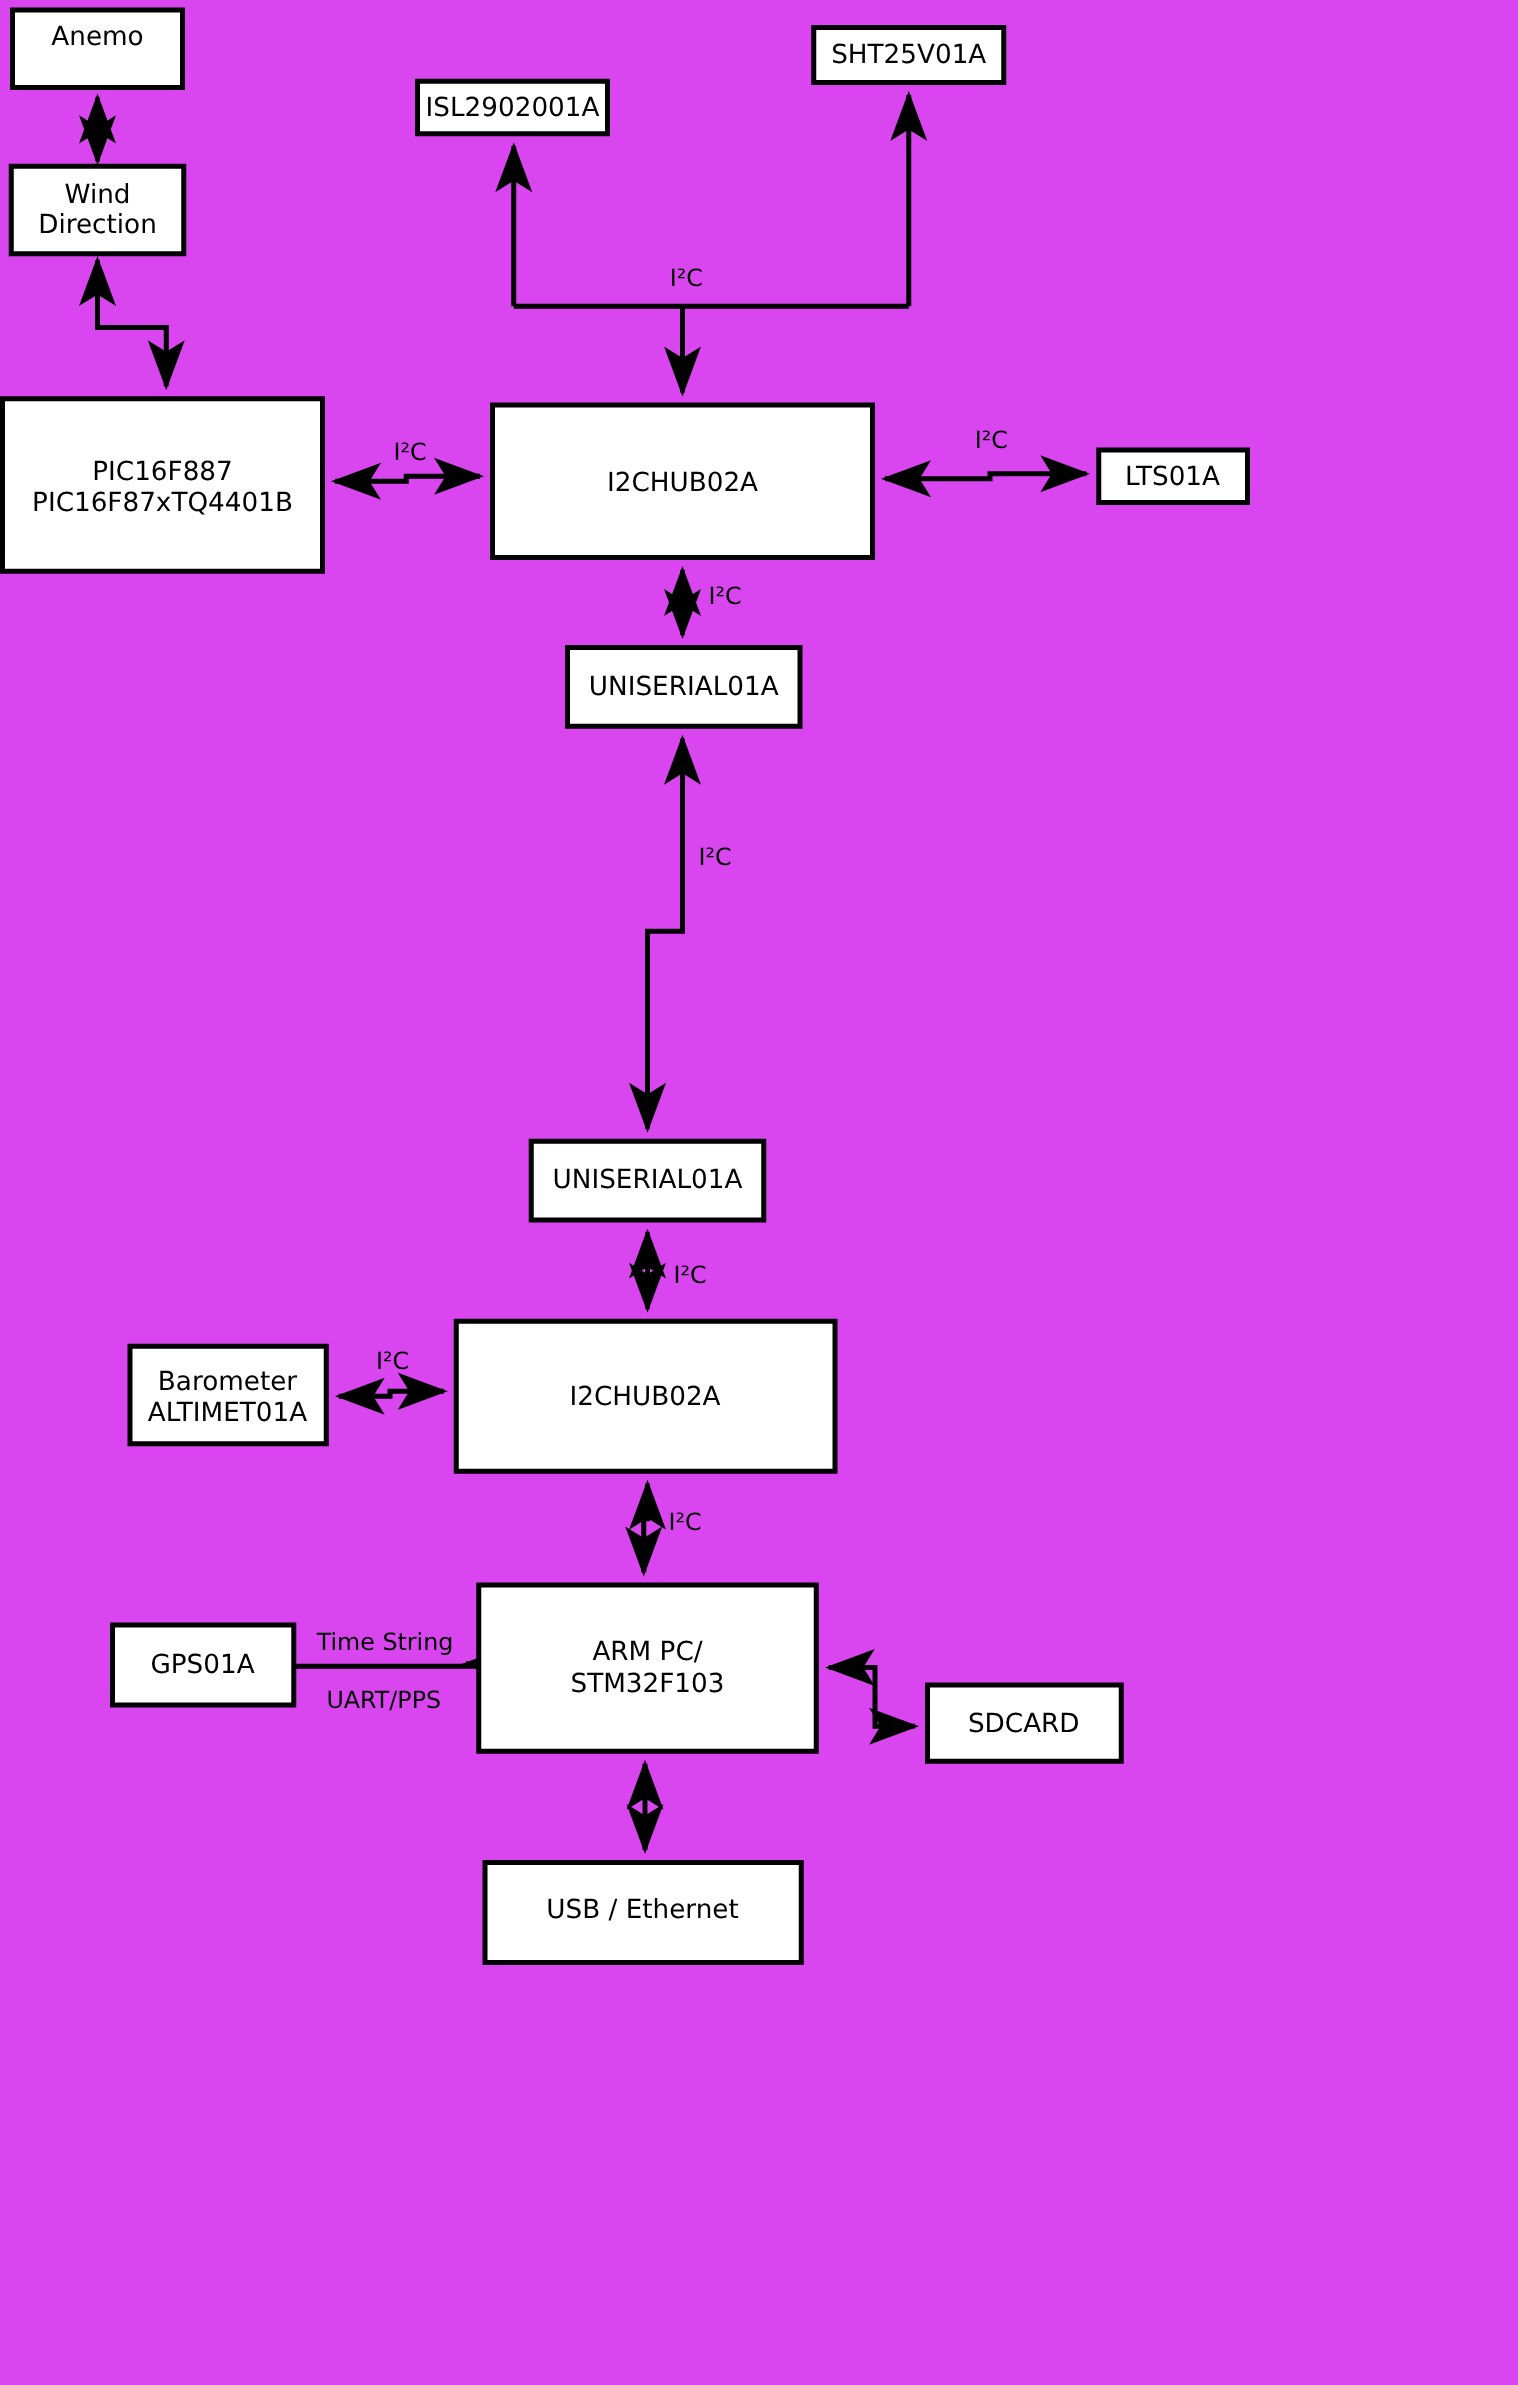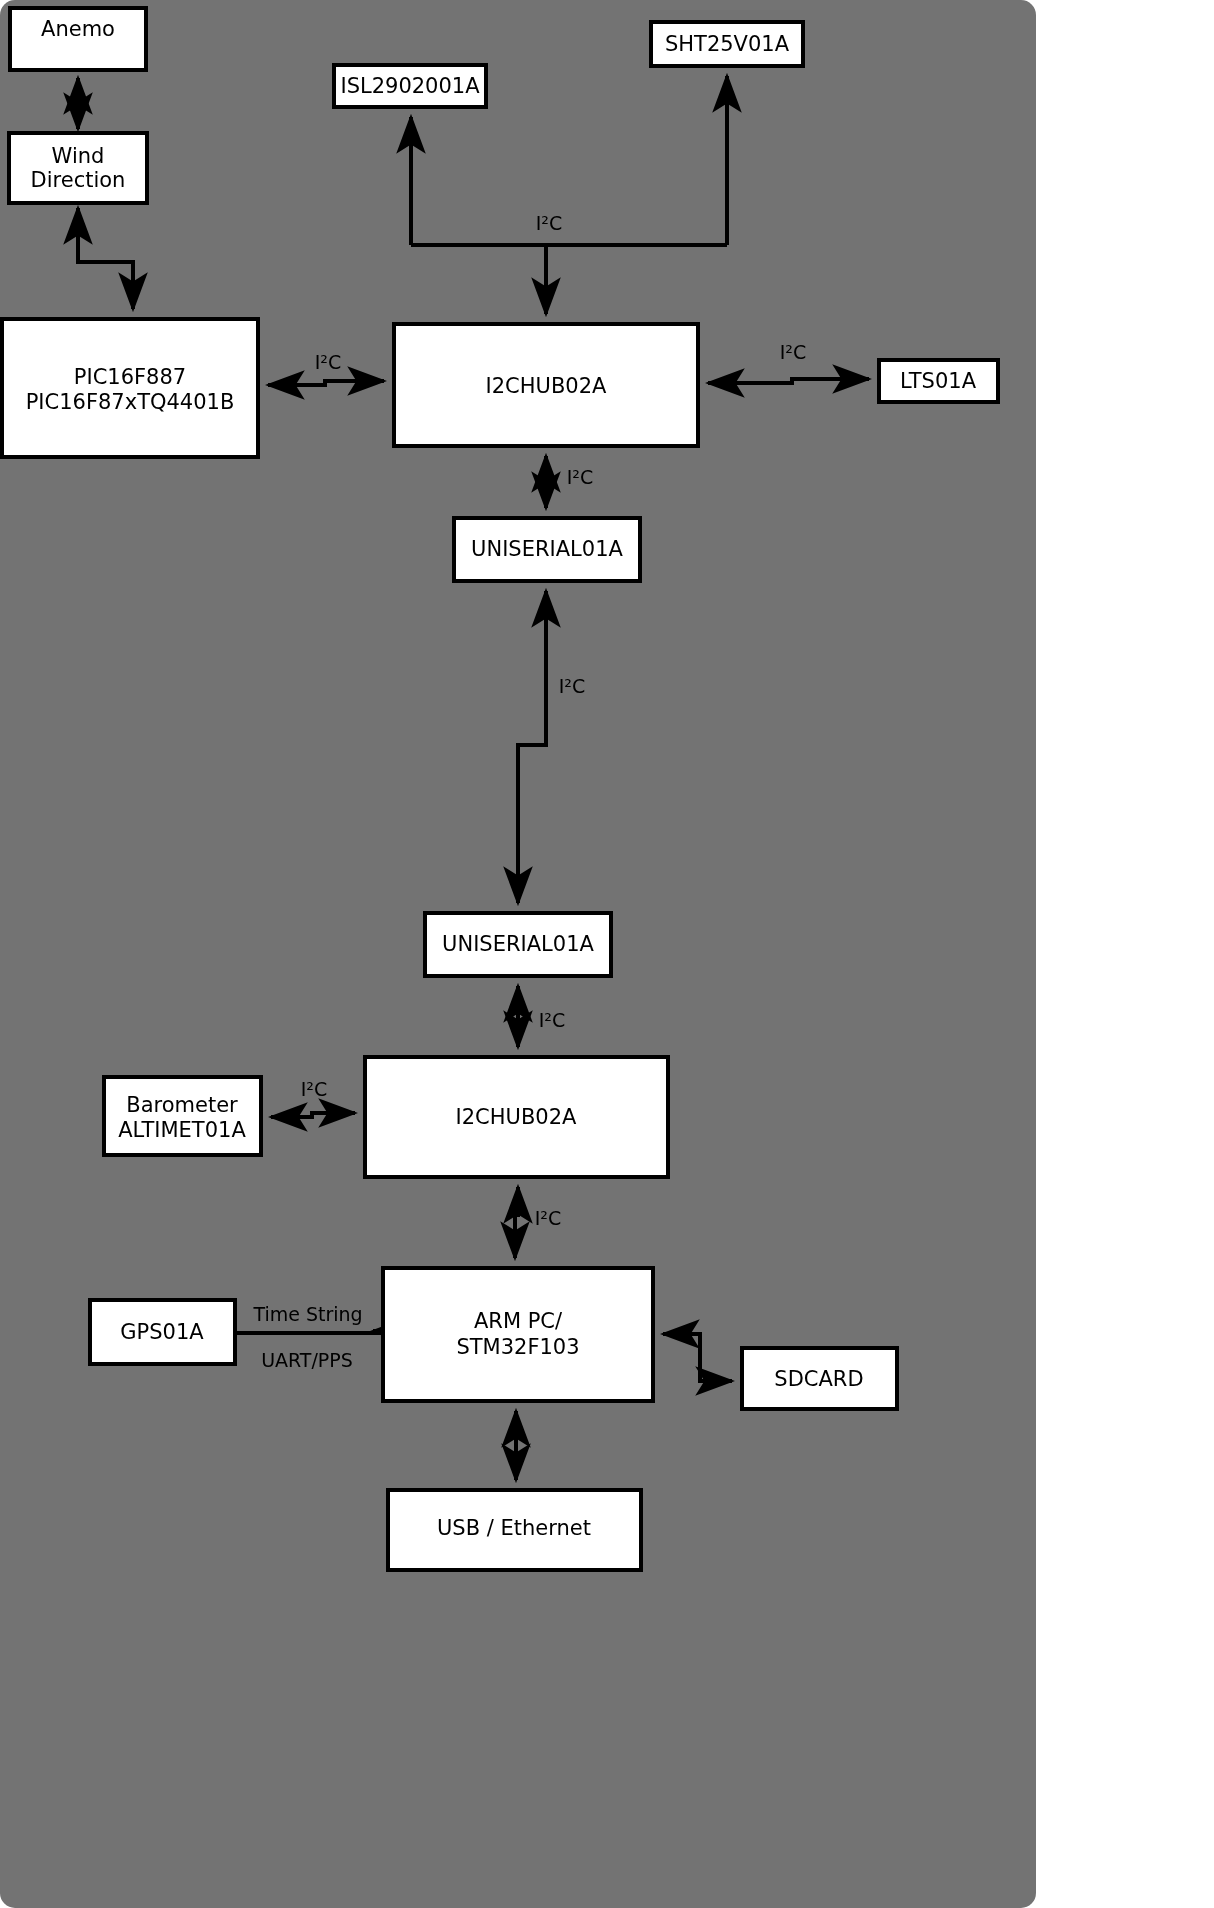--- a/index.html
+++ b/index.html
@@ -8,24 +8,23 @@
     background: #ffffff;
   }
   body {
     width: 1214px;
     height: 1908px;
     font-family: "DejaVu Sans", sans-serif;
     overflow: hidden;
   }
   #diagram-root {
     position: relative;
-    width: 1036px;
+    width: 1214px;
     height: 1908px;
-    background: #737373;
-    border-radius: 15px;
+    background: #d946ef;
   }
   svg#diagram-svg {
     position: absolute;
     top: 0;
     left: 0;
     width: 1214px;
     height: 1908px;
     display: block;
   }
   .node-box {

